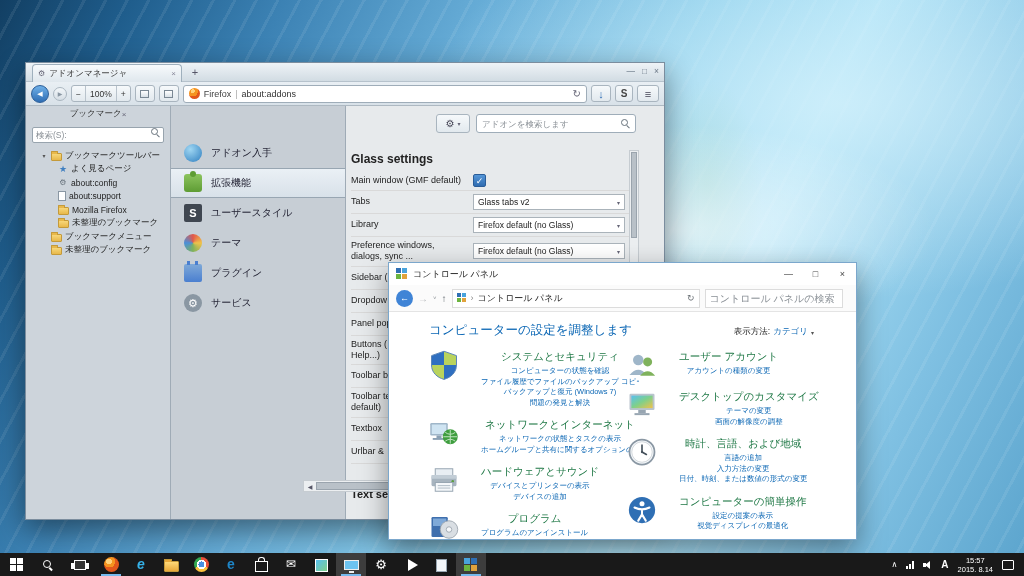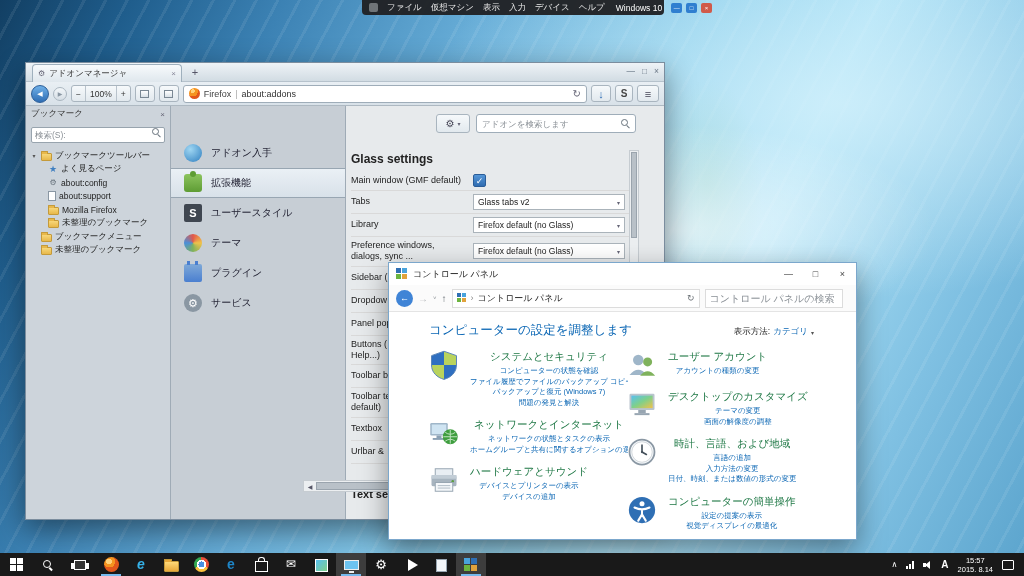--- a/index.html
+++ b/index.html
@@ -63,21 +63,21 @@
   .url-reload { margin-left:auto; color:#667; font-size:10px; }
   .dl-btn { width:20px; height:17px; border:1px solid #a9b5bf; border-radius:3px; background:linear-gradient(#f6f9fb,#e2e9ee);
     color:#2e6db4; font-weight:bold; font-size:11px; display:flex; align-items:center; justify-content:center; }
   .s-btn { width:18px; height:17px; border:1px solid #a9b5bf; border-radius:3px; background:linear-gradient(#f6f9fb,#e2e9ee);
     font-size:10px; font-weight:bold; color:#444; display:flex; align-items:center; justify-content:center; }
   .menu-btn { width:22px; height:17px; border:1px solid #a9b5bf; border-radius:3px; background:linear-gradient(#f6f9fb,#e2e9ee);
     font-size:11px; color:#445; display:flex; align-items:center; justify-content:center; }
 
   .ff-body { position:absolute; top:43px; left:0; right:0; bottom:0; display:flex; }
 
-  .ff-sidebar { width:145px; background:#cdd4db; border-right:1px solid #9fabb6; display:flex; flex-direction:column; }
+  .ff-sidebar { width:145px; background:#cdd4db; border-right:1px solid #9fabb6; display:flex; flex-direction:column;align-items:center; }
   .sb-header { height:16px; display:flex; align-items:center; padding:0 5px; font-size:8.5px; color:#333; }
   .sb-close { margin-left:auto; font-size:8px; color:#667; }
   .sb-search { position:relative; padding:2px 5px 4px; }
   .sb-search input { width:100%; height:16px; border:1px solid #98a4ae; border-radius:2px; background:#fff;
     font-size:8.5px; padding:0 16px 0 3px; color:#333; }
   .mag { width:9px; height:9px; position:relative; display:inline-block; flex:none; }
   .mag::before { content:""; position:absolute; left:0; top:0; width:5px; height:5px; border:1.4px solid #68737d; border-radius:50%; }
   .mag::after { content:""; position:absolute; left:6.2px; top:6.2px; width:3.6px; height:1.4px; background:#68737d;
     transform:rotate(45deg); transform-origin:0 0; }
   .sb-search .mag { position:absolute; right:9px; top:6px; }
@@ -157,21 +157,21 @@
   .cp-refresh { margin-left:auto; color:#6a7075; font-size:9px; }
   .cp-search { width:138px; height:19px; border:1px solid #dcdcdc; background:#fff; display:flex; align-items:center; padding:0 4px; }
   .cp-search input { width:100%; border:none; outline:none; font-size:10px; background:transparent; color:#333; }
   .cp-content { position:absolute; top:49px; left:0; right:0; bottom:0; padding:10px 14px 0 40px; background:#fff;text-align:center; }
   .cp-head-row { display:flex; align-items:baseline; margin-bottom:11px; }
   .cp-heading { font-size:12.5px; color:#0a66b4; }
   .cp-viewby { margin-left:auto; display:flex; align-items:center; gap:3px; font-size:8.5px; padding-right:28px; }
   .vb-label { color:#222; } .vb-value { color:#0a66b4; } .vb-caret { font-size:6px; color:#555; }
   .cp-cols { display:flex; }
   .cp-col.left { width:198px; flex:none; } .cp-col.right { flex:1; }
-  .cp-block { display:flex; gap:11px; margin-bottom:10px; }
+  .cp-block { display:flex; gap:22px; margin-bottom:10px; }
   .cp-block svg { flex:none; }
   .blk-title { font-size:10.5px; color:#1d7744; margin-bottom:2px; white-space:nowrap; }
   .blk-link { font-size:7.5px; color:#0a66b4; line-height:10.5px; white-space:nowrap; overflow:hidden; max-width:158px; }
   .cp-col.right .blk-link { max-width:175px; }
 
   
   #taskbar { position:absolute; left:0; top:553px; width:1024px; height:23px; background:#191919; display:flex; z-index:40; }
   .tb-btn, .tb-app { width:32px; display:flex; align-items:center; justify-content:center; position:relative; }
   .tb-app { width:30px; }
   .tb-app.open::after { content:""; position:absolute; left:5px; right:5px; bottom:0; height:2px; background:#76b9ed; }
@@ -221,35 +221,20 @@
   .action-center { width:12px; height:10px; border:1.2px solid #fff; border-radius:1px; }
 
   input::placeholder { color:#8a9096; opacity:1; }
 </style>
 </head>
 <body>
 
 <div id="stage">
   <div id="wallpaper"></div>
 
-  <div id="vm-menubar">
-    <span class="vm-icon"></span>
-    <span class="vm-item">ファイル</span>
-    <span class="vm-item">仮想マシン</span>
-    <span class="vm-item">表示</span>
-    <span class="vm-item">入力</span>
-    <span class="vm-item">デバイス</span>
-    <span class="vm-item">ヘルプ</span>
-    <span class="vm-item vm-title">Windows 10</span>
-    <span class="vm-ctrls">
-      <span class="vm-ctrl vm-min">—</span>
-      <span class="vm-ctrl vm-max">□</span>
-      <span class="vm-ctrl vm-close">×</span>
-    </span>
-  </div>
 
   <div id="firefox">
     <div class="ff-titlebar">
       <div class="ff-tab">
         <span class="ff-tab-icon">⚙</span>
         <span class="ff-tab-label">アドオンマネージャ</span>
         <span class="ff-tab-close">×</span>
       </div>
       <span class="ff-newtab">+</span>
       <span class="ff-win-ctrls">
@@ -567,20 +552,32 @@
               <rect x="5" y="14" width="14" height="7" fill="#f4f7fa" stroke="#98a6b2" stroke-width="0.8"></rect>
               <rect x="7" y="16" width="10" height="0.9" fill="#b9c4cd"></rect>
                 <rect x="7" y="18" width="10" height="0.9" fill="#b9c4cd"></rect>
             </svg>
             <div class="blk-text">
               <div class="blk-title">ハードウェアとサウンド</div>
               <div class="blk-link">デバイスとプリンターの表示</div>
               <div class="blk-link">デバイスの追加</div>
             </div>
           </div>
+          <div class="cp-block">
+            <svg width="30" height="30" viewBox="0 0 24 24">
+              <rect x="2" y="4" width="13" height="16" rx="1" fill="#3f6fae"></rect>
+                <rect x="3.2" y="5.2" width="10.6" height="6" fill="#7fa9d8"></rect>
+              <circle cx="16" cy="14" r="7" fill="#d9dee3" stroke="#9aa4ad" stroke-width="0.7"></circle>
+              <circle cx="16" cy="14" r="2.2" fill="#f6f8fa" stroke="#9aa4ad" stroke-width="0.7"></circle>
+            </svg>
+            <div class="blk-text">
+              <div class="blk-title">プログラム</div>
+              <div class="blk-link">プログラムのアンインストール</div>
+            </div>
+          </div>
         </div>
         <div class="cp-col right">
           <div class="cp-block">
             <svg width="30" height="30" viewBox="0 0 24 24">
               <circle cx="9" cy="8" r="4.2" fill="#9fb6c9"></circle>
                 <path d="M2 20 q7 -8.5 14 0 z" fill="#9fb6c9"></path>
               <circle cx="16.5" cy="9.5" r="3.6" fill="#7fb25c"></circle>
                 <path d="M10.5 20.5 q6 -7 12 0 z" fill="#7fb25c"></path>
             </svg>
             <div class="blk-text">

